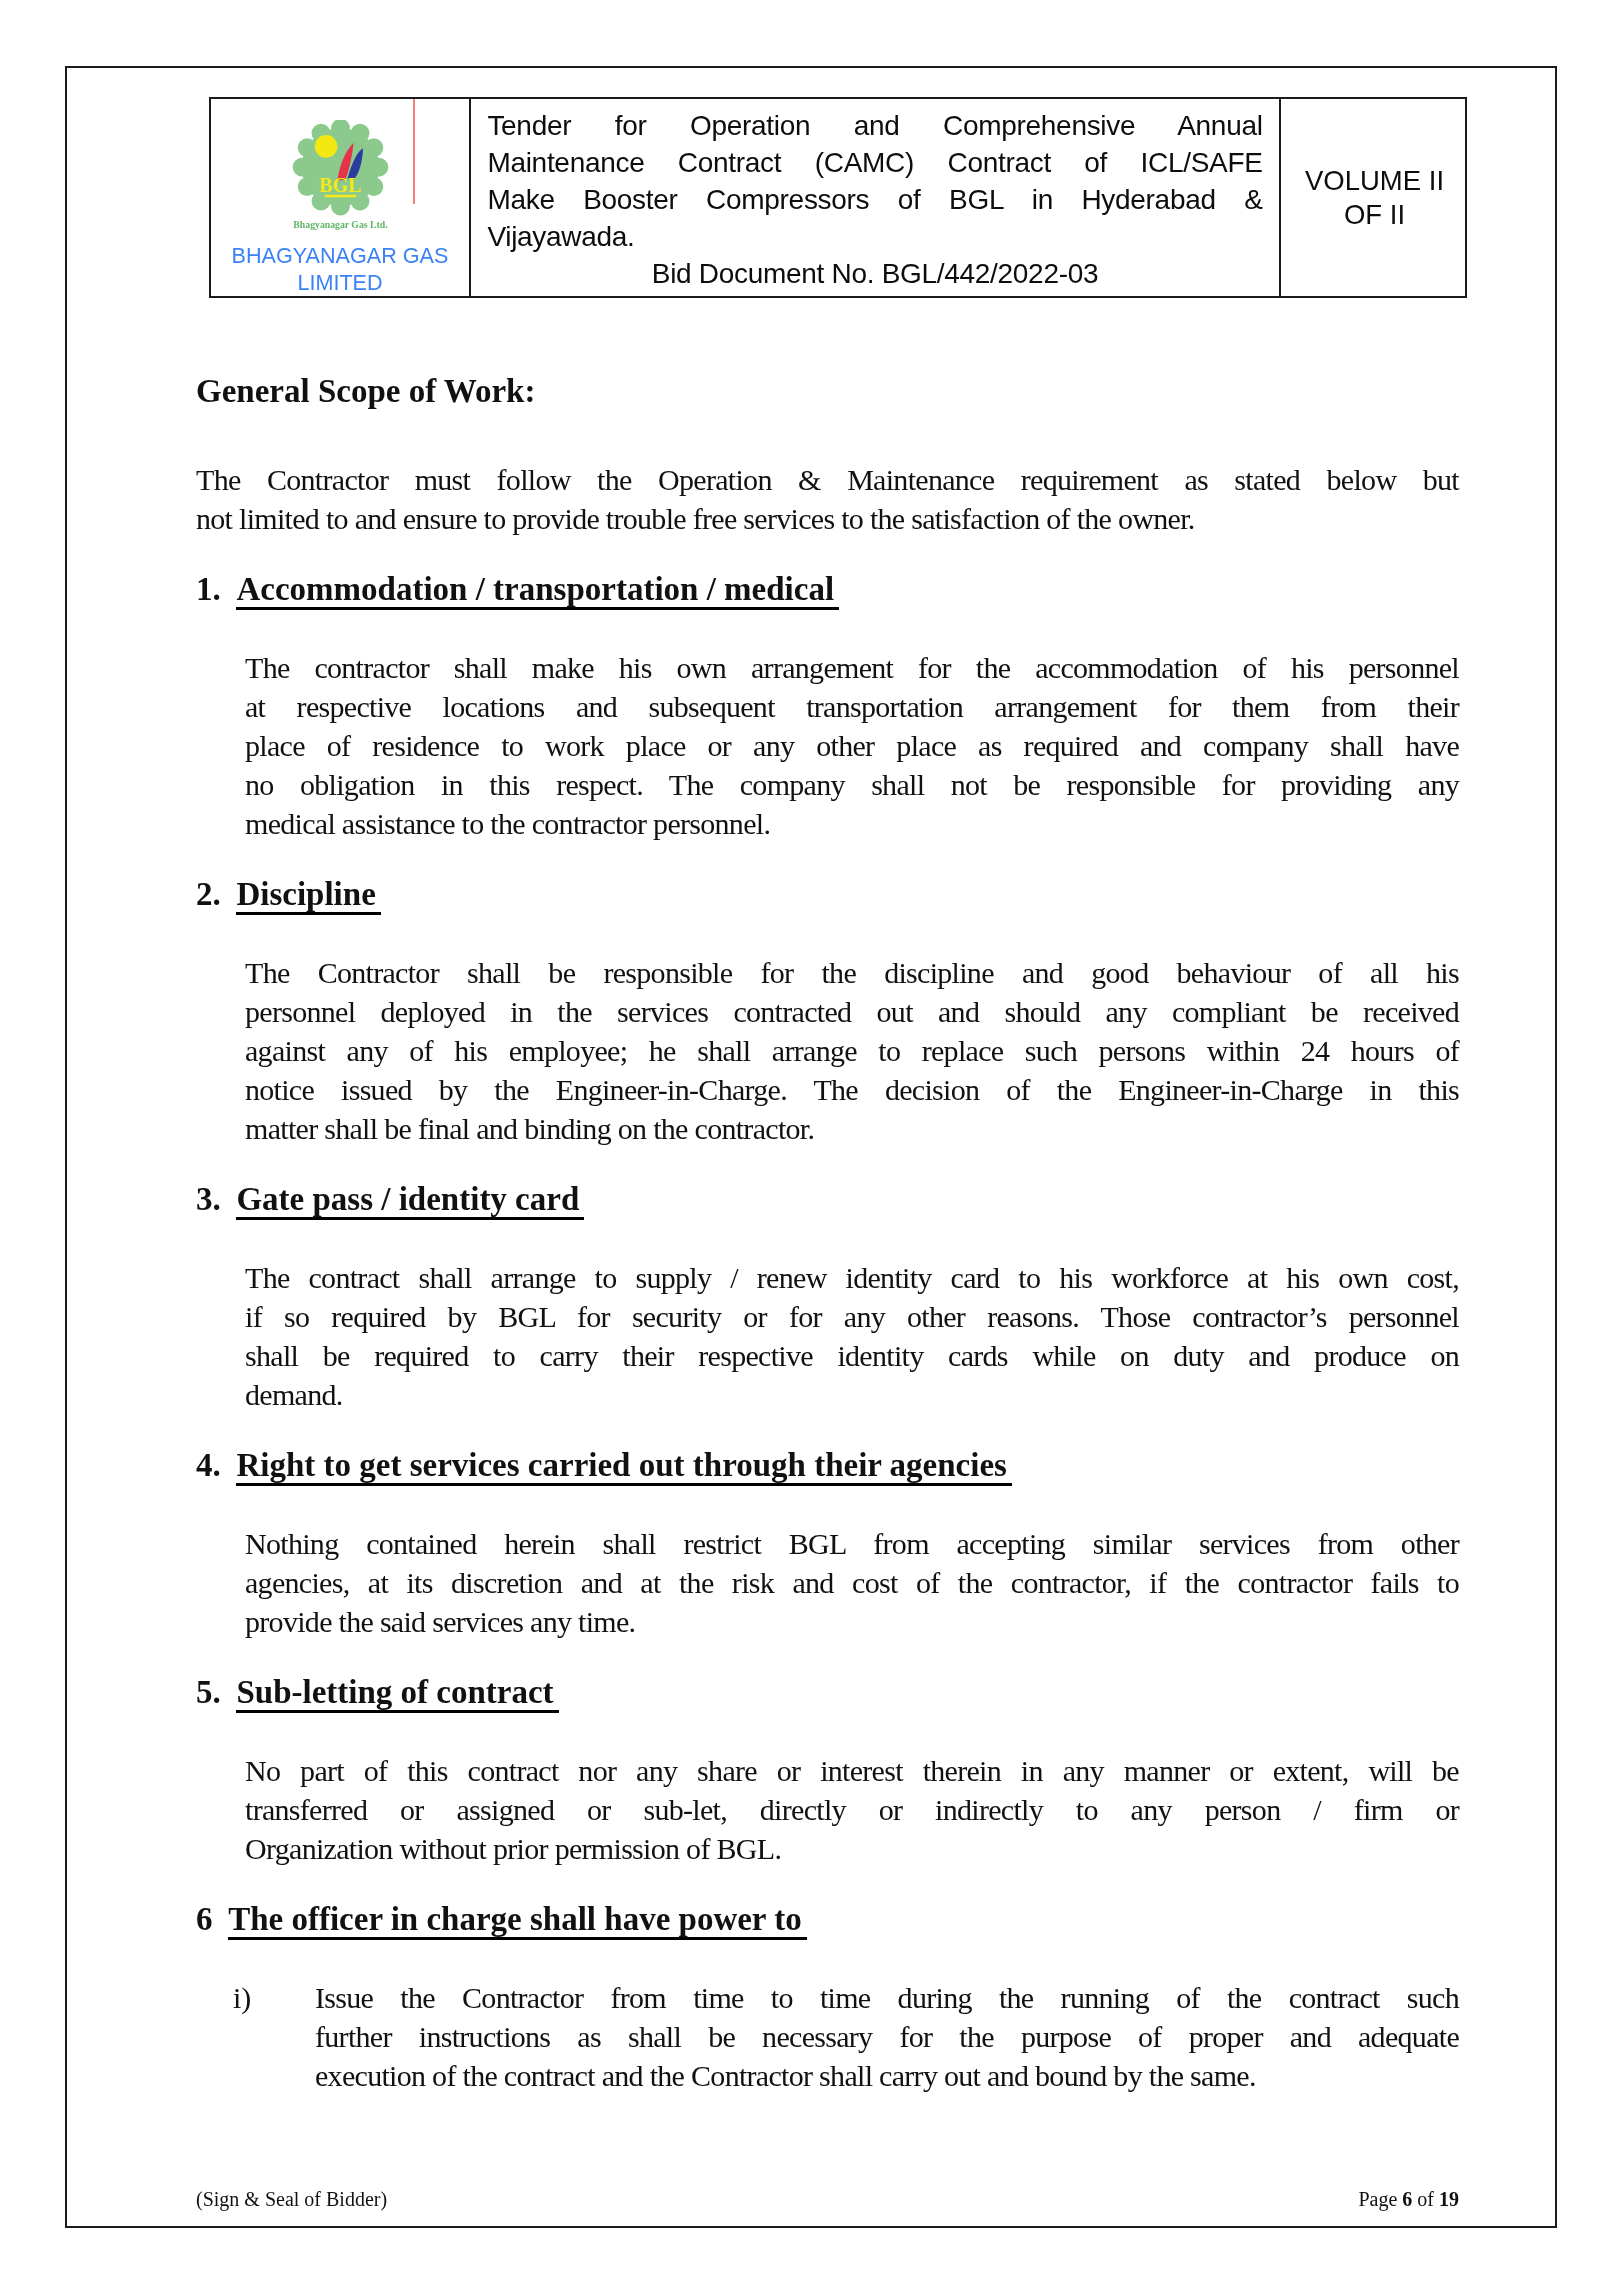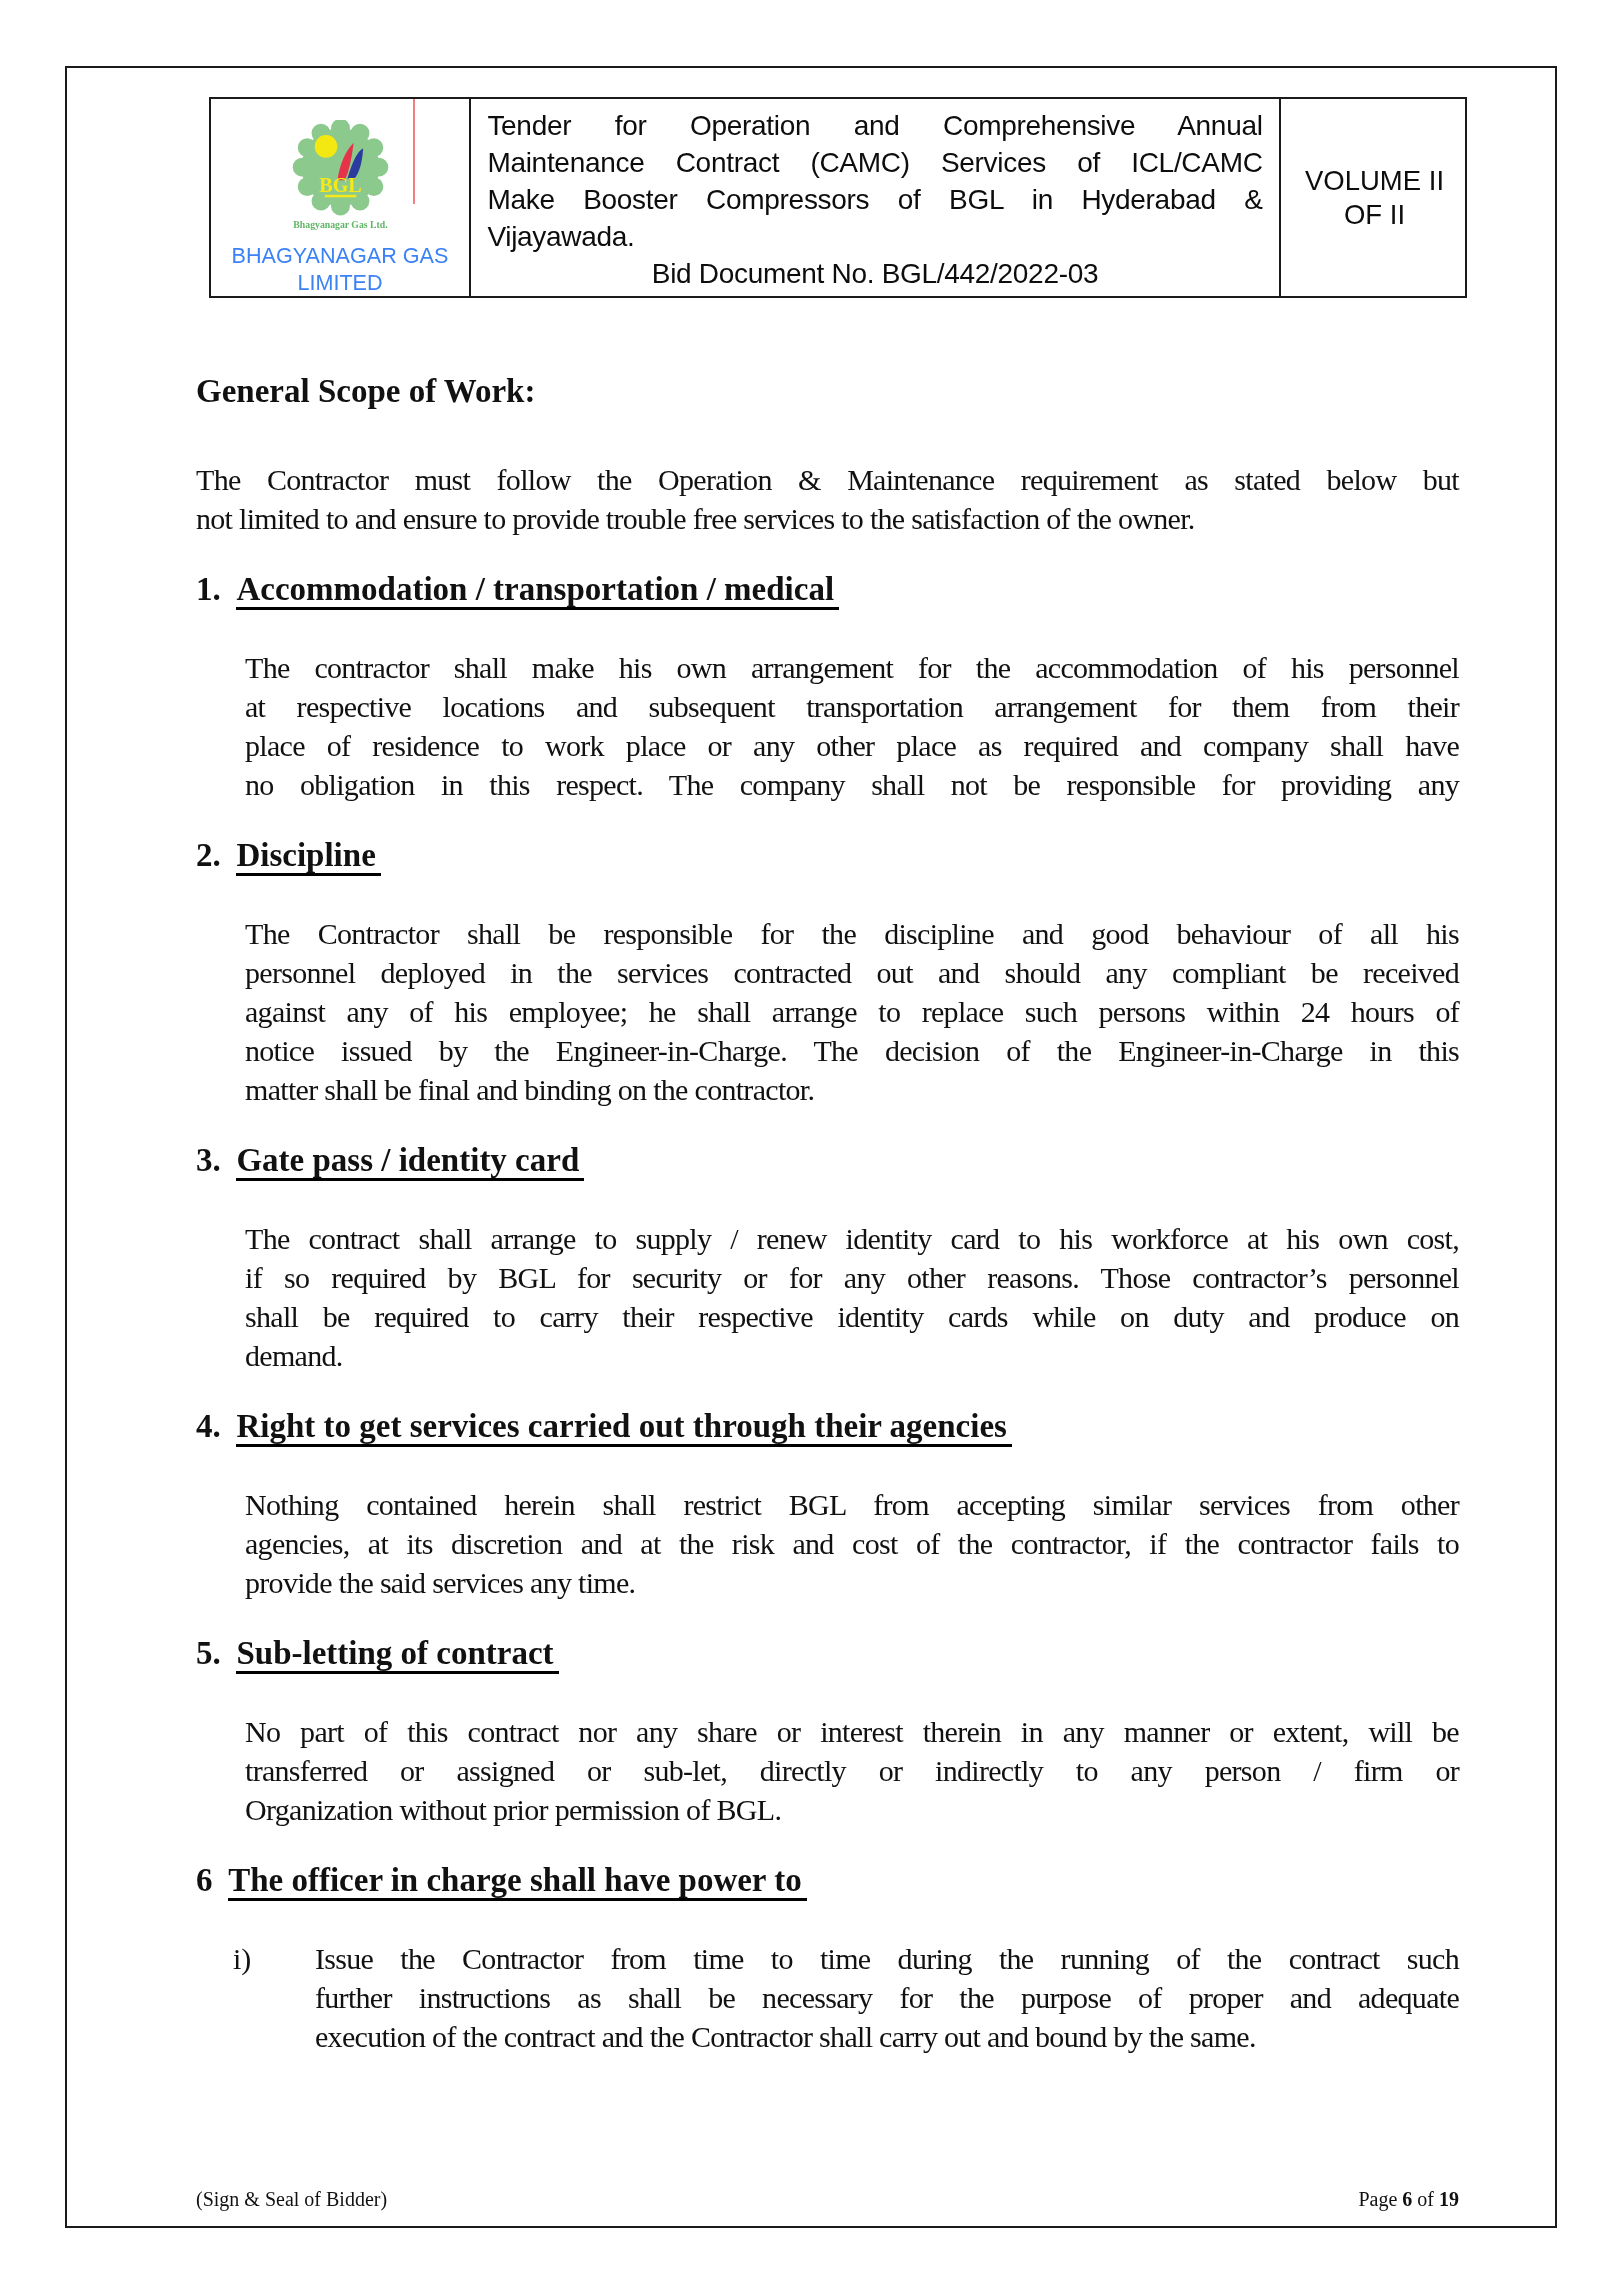--- a/index.html
+++ b/index.html
@@ -94,21 +94,21 @@
     </svg>
     <div class="company-name">
       <div>BHAGYANAGAR GAS</div>
       <div>LIMITED</div>
     </div>
   </div>
 
   <div class="cell title-cell">
     <div id="title-lines">
         <div class="hline">Tender for Operation and Comprehensive Annual</div>
-        <div class="hline">Maintenance Contract (CAMC) Services of ICL/CAMC</div>
+        <div class="hline">Maintenance Contract (CAMC) Contract of ICL/SAFE</div>
         <div class="hline">Make Booster Compressors of BGL in Hyderabad &amp;</div>
         <div class="hline last">Vijayawada.</div>
       </div>
     <div class="bid-line">Bid Document No. BGL/442/2022-03</div>
   </div>
 
   <div class="cell vol-cell">
     <div>VOLUME II</div>
     <div>OF II</div>
   </div>
@@ -120,20 +120,21 @@
       <div class="line">The Contractor must follow the Operation &amp; Maintenance requirement as stated below but</div>
       <div class="line last">not limited to and ensure to provide trouble free services to the satisfaction of the owner.</div>
     </div>
   <div id="sections">
       <div class="sec-head"><span class="num">1.</span><span class="u">Accommodation / transportation / medical</span></div>
       <div class="sec-body">
         <div class="line">The contractor shall make his own arrangement for the accommodation of his personnel</div>
         <div class="line">at respective locations and subsequent transportation arrangement for them from their</div>
         <div class="line">place of residence to work place or any other place as required and company shall have</div>
         <div class="line">no obligation in this respect. The company shall not be responsible for providing any</div>
+        <div class="line last">medical assistance to the contractor personnel.</div>
       </div>
       <div class="sec-head"><span class="num">2.</span><span class="u">Discipline</span></div>
       <div class="sec-body">
         <div class="line">The Contractor shall be responsible for the discipline and good behaviour of all his</div>
         <div class="line">personnel deployed in the services contracted out and should any compliant be received</div>
         <div class="line">against any of his employee; he shall arrange to replace such persons within 24 hours of</div>
         <div class="line">notice issued by the Engineer-in-Charge. The decision of the Engineer-in-Charge in this</div>
         <div class="line last">matter shall be final and binding on the contractor.</div>
       </div>
       <div class="sec-head"><span class="num">3.</span><span class="u">Gate pass / identity card</span></div>

